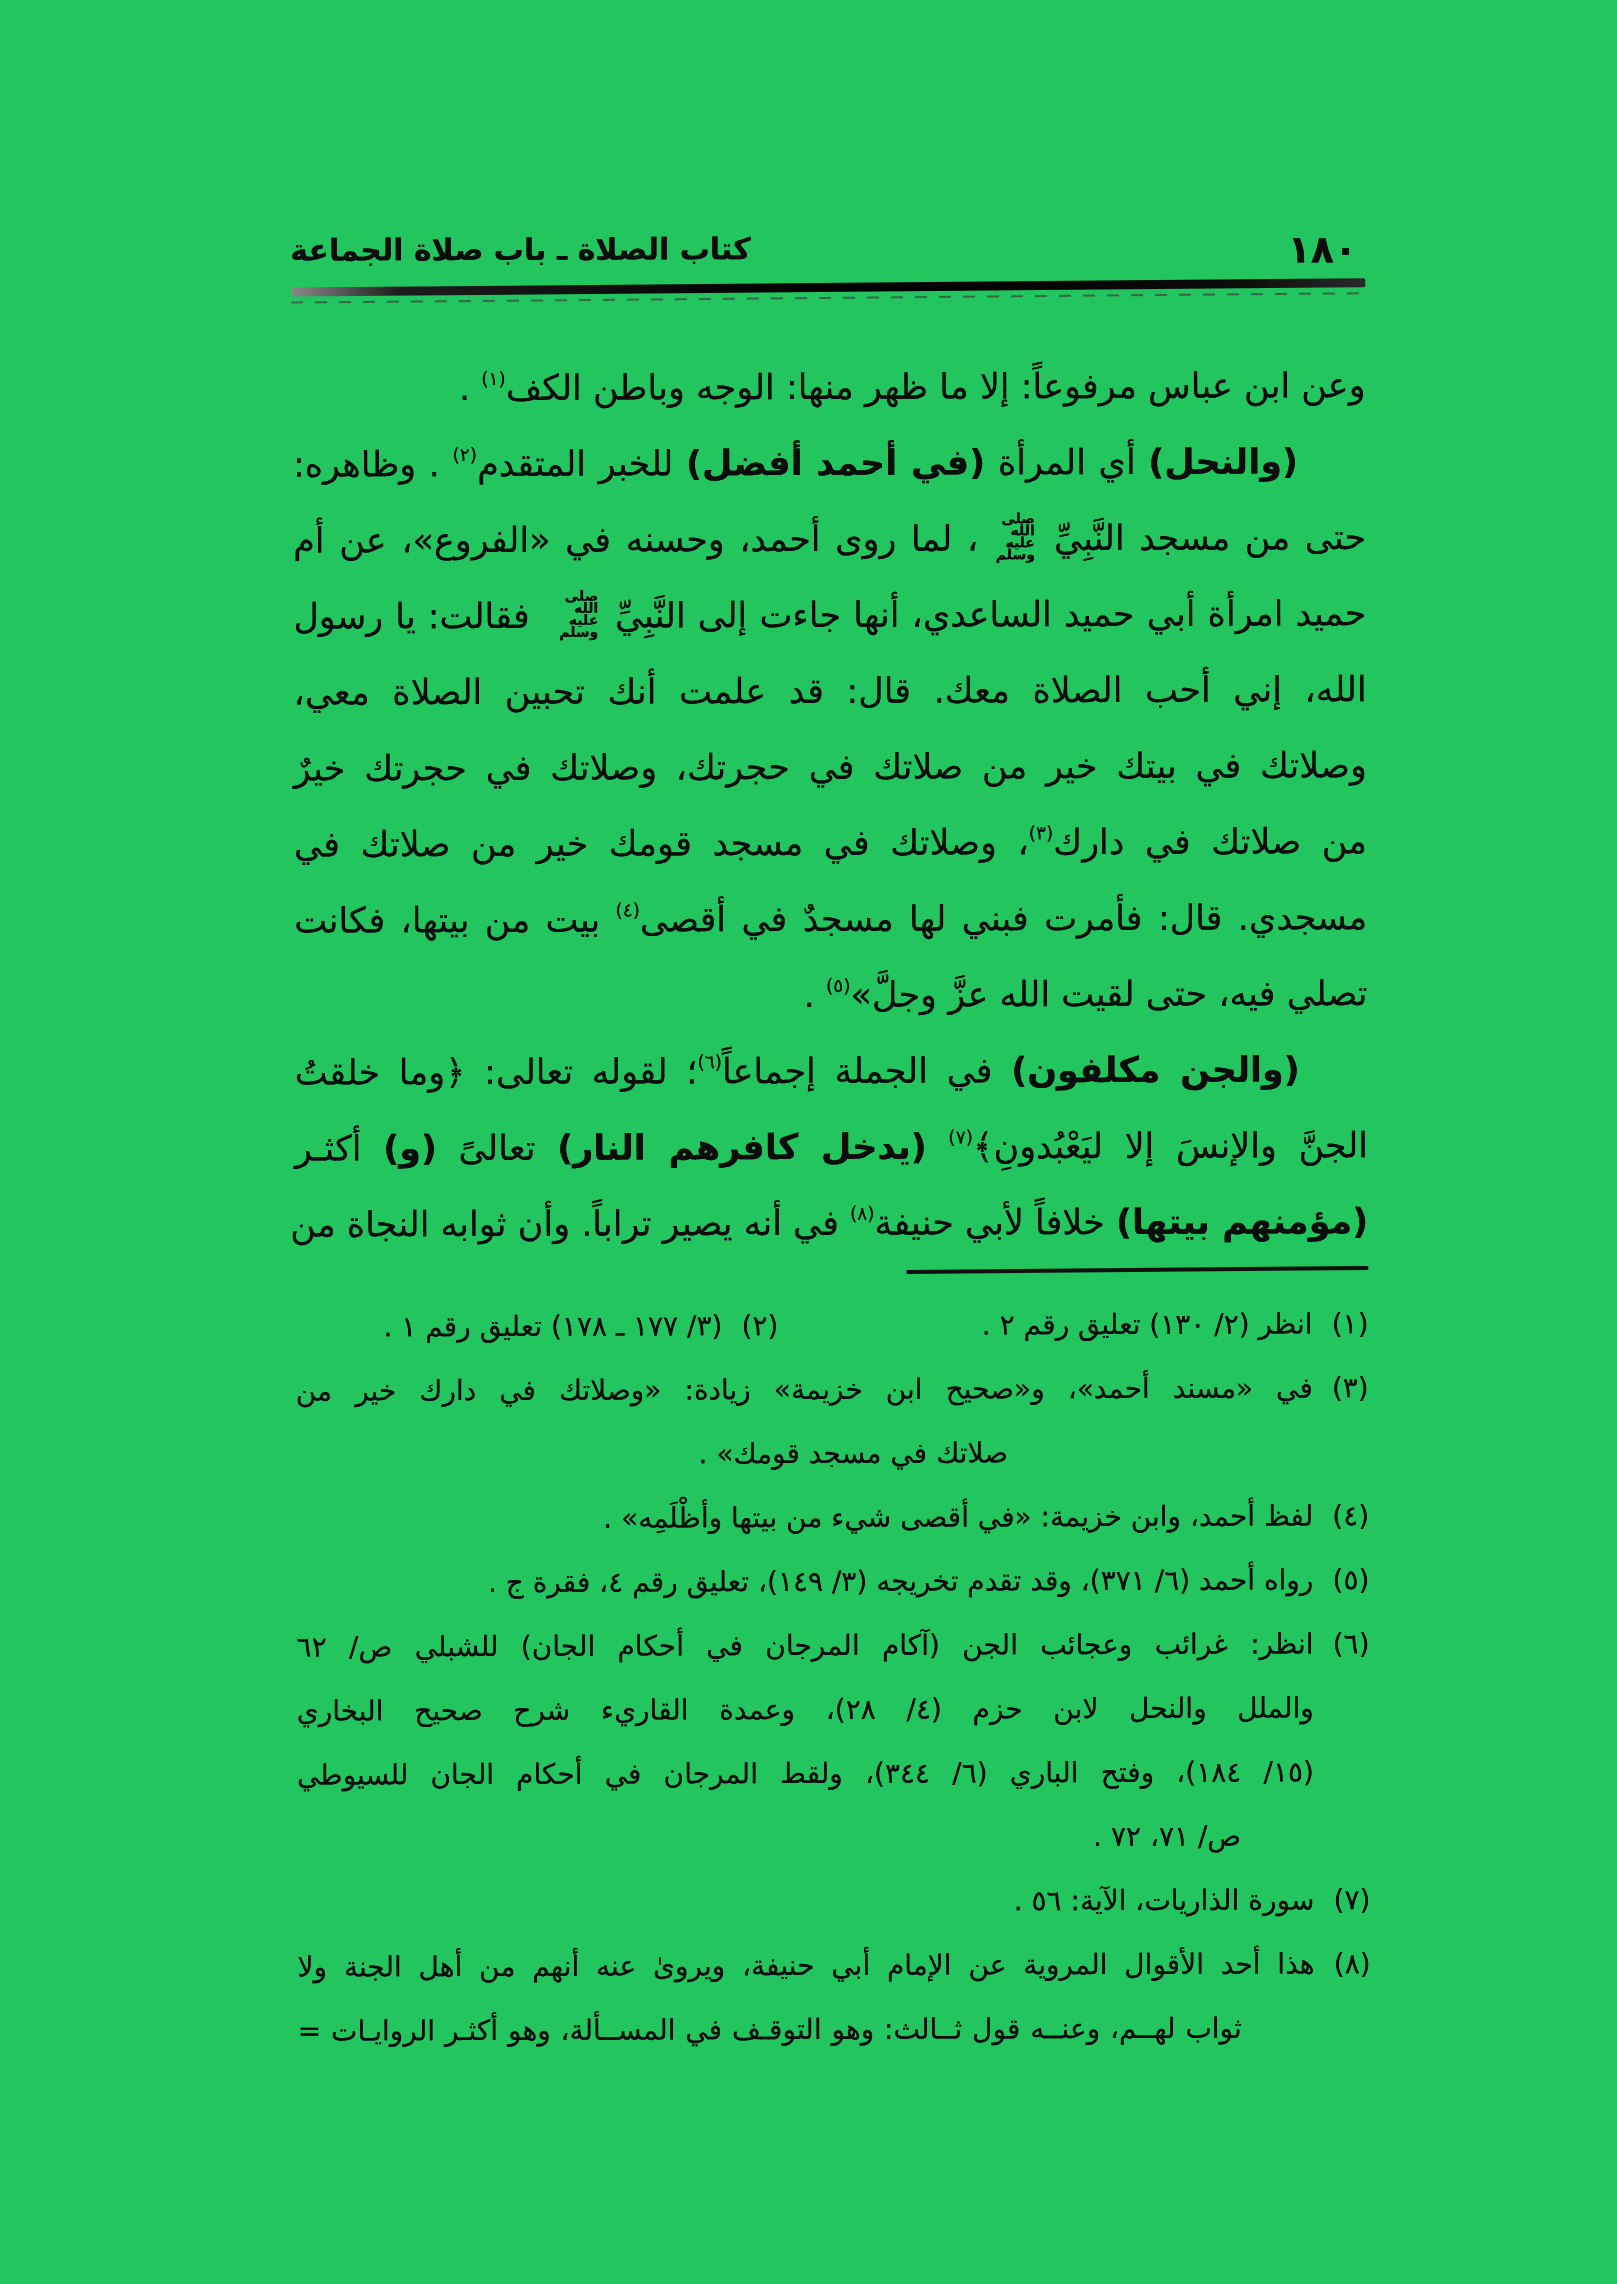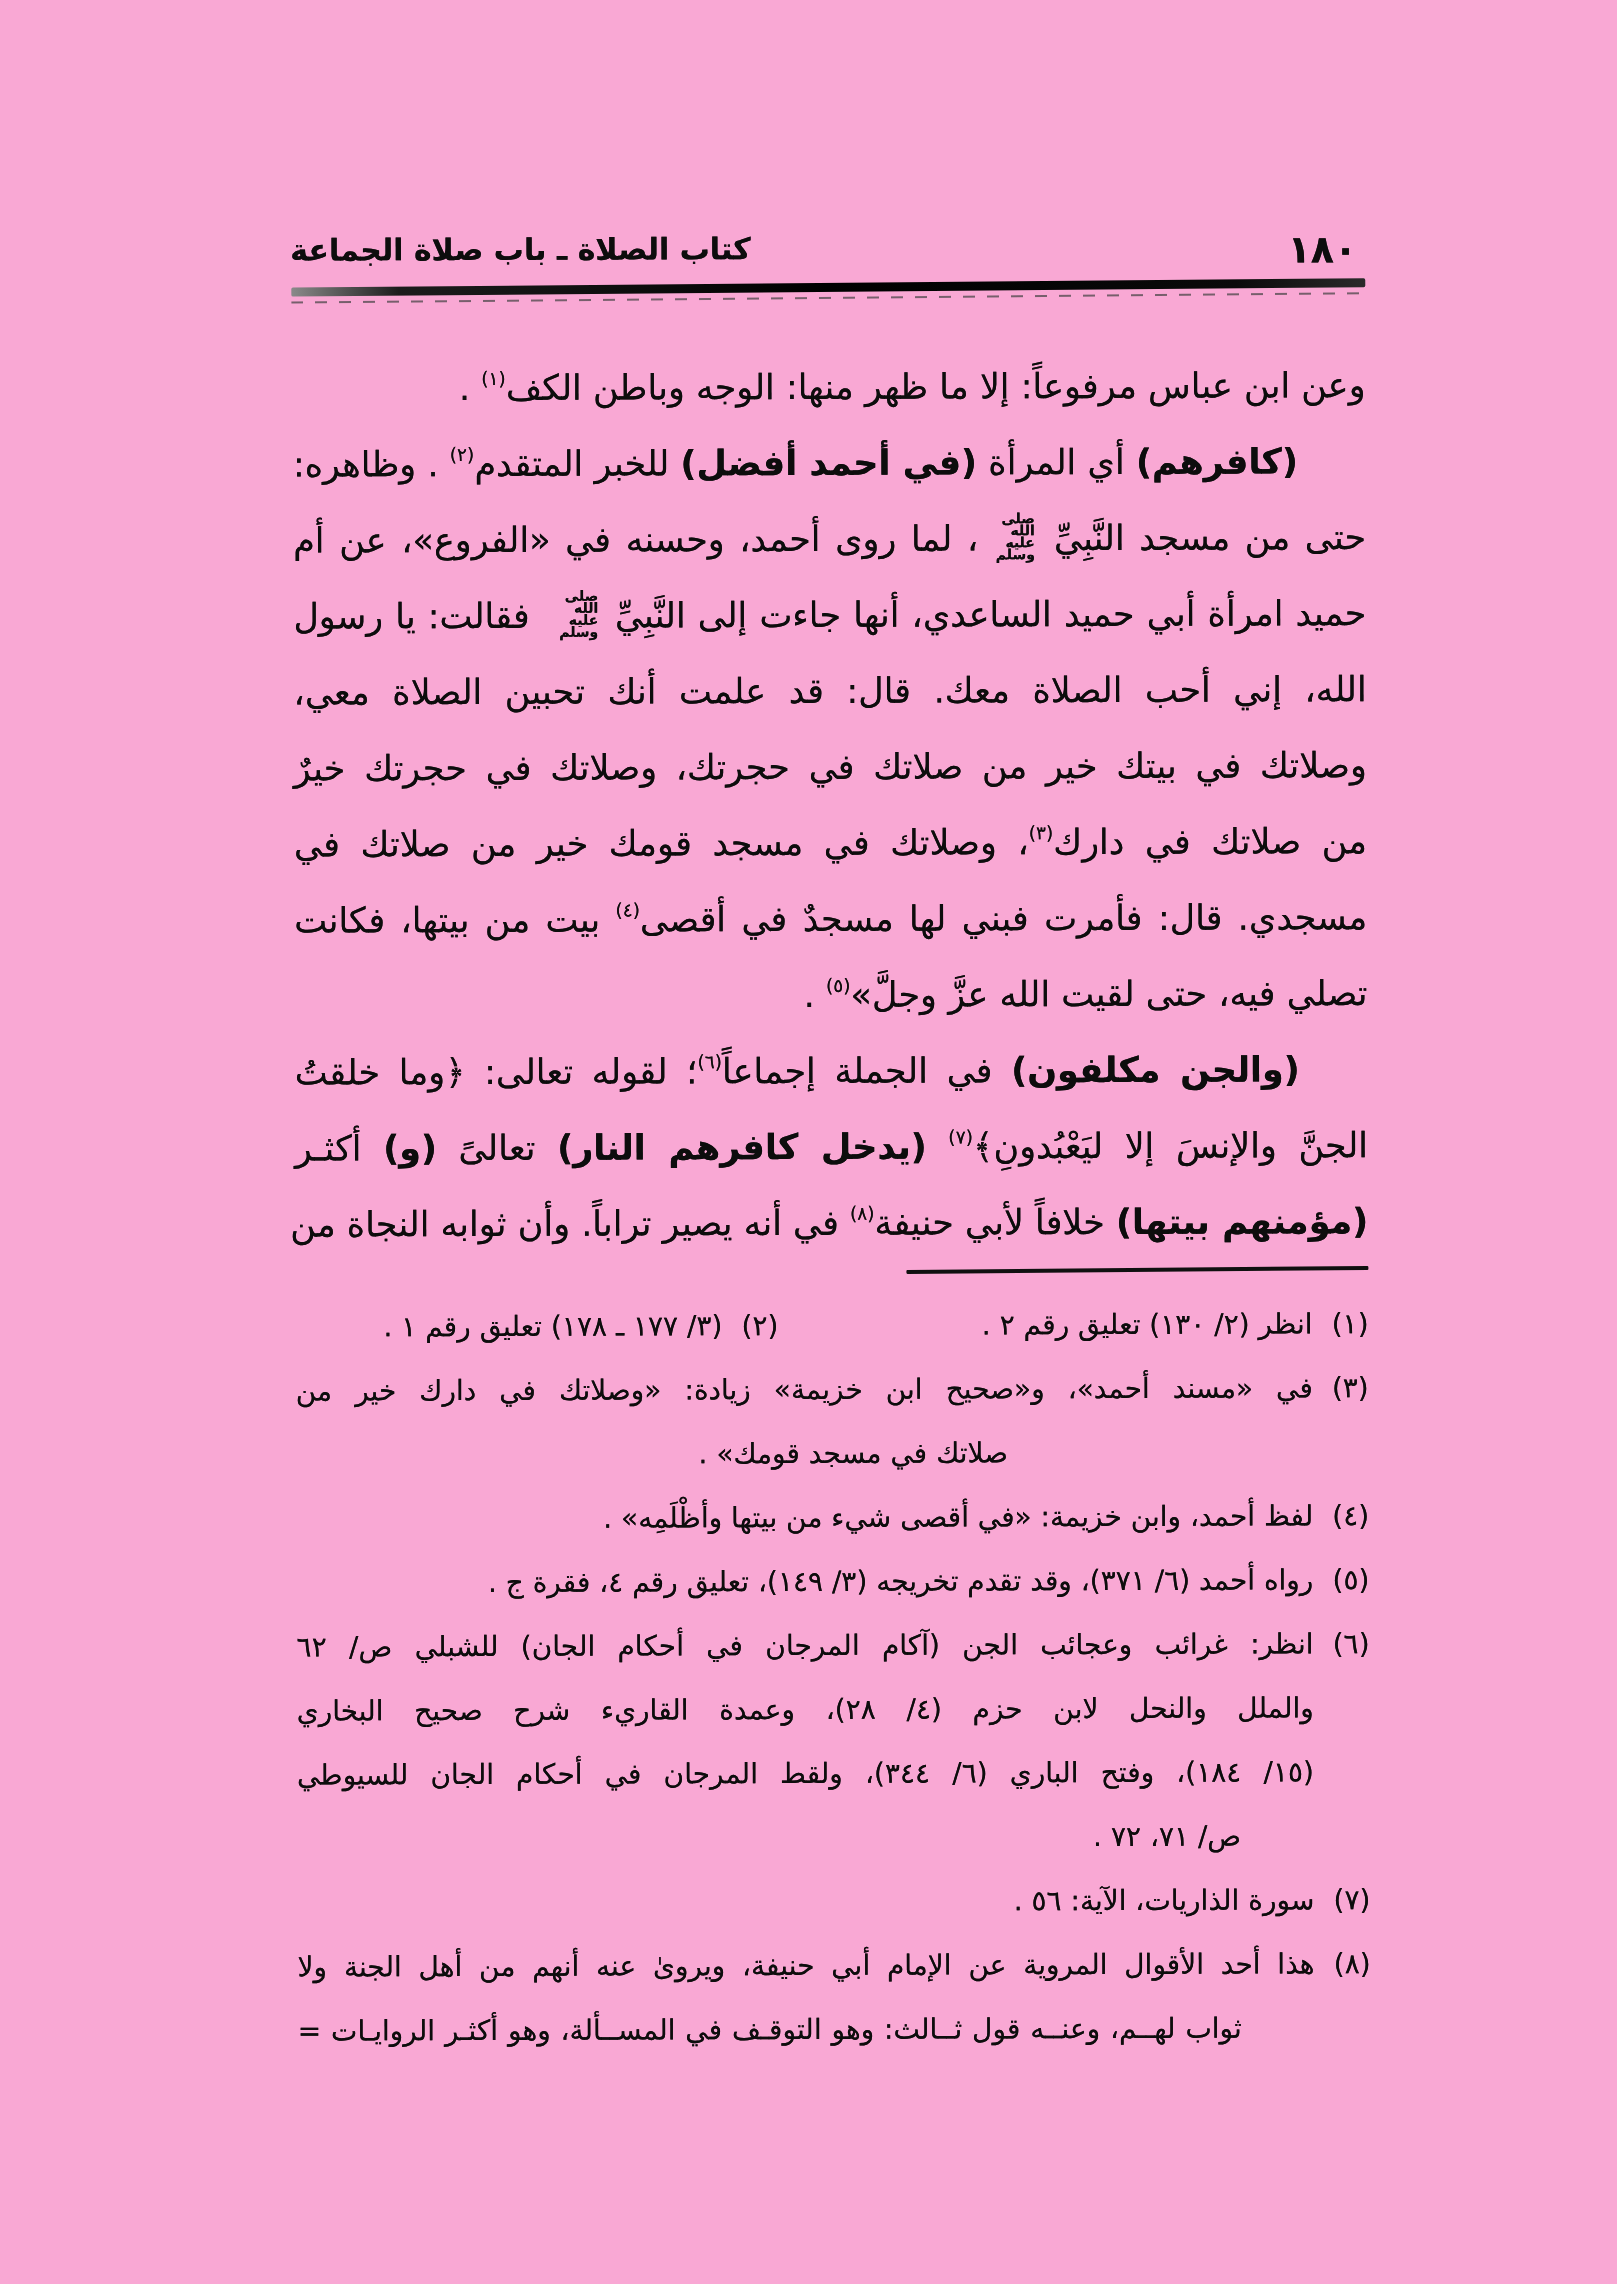--- a/index.html
+++ b/index.html
@@ -1,20 +1,20 @@
 <!DOCTYPE html>
 <html lang="ar" dir="rtl" style="font-size:9px"><head>
 <meta charset="utf-8">
 <style>
   html,body{margin:0;padding:0;background:#e8e8e6;}
   .page{
     position:relative;
     width:1618px;height:2284px;
     margin:0 auto;
-    background:#f9a8d4;
+    background:#22c55e;
     color:#0d0d0d;
     font-family:"DejaVu Sans",sans-serif;
     direction:rtl;
     overflow:hidden;
   }
   .sheet{position:absolute;inset:0;transform:rotate(-0.18deg);}
   
   .h-title{
     position:absolute;top:231px;left:294px;
     font-size:30px;font-weight:700;
@@ -80,21 +80,21 @@
     <div class="h-title">كتاب الصلاة ـ باب صلاة الجماعة</div>
     <div class="h-num">١٨٠</div>
 
     <div class="h-rule">
       <div class="r1"></div>
       <div class="r2"></div>
     </div>
 
     <div class="main">
         <div class="bline short"><span>وعن ابن عباس مرفوعاً: إلا ما ظهر منها: الوجه وباطن الكف</span><sup class="ref">(١)</sup><span> .</span></div>
-        <div class="bline open"><span class="b">(كافرهم)</span><span> أي المرأة </span><span class="b">(في أحمد أفضل)</span><span> للخبر المتقدم</span><sup class="ref">(٢)</sup><span> . وظاهره:</span></div>
+        <div class="bline open"><span class="b">(والنحل)</span><span> أي المرأة </span><span class="b">(في أحمد أفضل)</span><span> للخبر المتقدم</span><sup class="ref">(٢)</sup><span> . وظاهره:</span></div>
         <div class="bline full"><span>حتى من مسجد النَّبِيِّ </span><span class="saw">صلى الله عليه وسلم</span><span>، لما روى أحمد، وحسنه في «الفروع»، عن أم</span></div>
         <div class="bline full"><span>حميد امرأة أبي حميد الساعدي، أنها جاءت إلى النَّبِيِّ </span><span class="saw">صلى الله عليه وسلم</span><span> فقالت: يا رسول</span></div>
         <div class="bline full"><span>الله، إني أحب الصلاة معك. قال: قد علمت أنك تحبين الصلاة معي،</span></div>
         <div class="bline full"><span>وصلاتك في بيتك خير من صلاتك في حجرتك، وصلاتك في حجرتك خيرٌ</span></div>
         <div class="bline full"><span>من صلاتك في دارك</span><sup class="ref">(٣)</sup><span>، وصلاتك في مسجد قومك خير من صلاتك في</span></div>
         <div class="bline full"><span>مسجدي. قال: فأمرت فبني لها مسجدٌ في أقصى</span><sup class="ref">(٤)</sup><span> بيت من بيتها، فكانت</span></div>
         <div class="bline short"><span>تصلي فيه، حتى لقيت الله عزَّ وجلَّ»</span><sup class="ref">(٥)</sup><span> .</span></div>
         <div class="bline open"><span class="b">(والجن مكلفون)</span><span> في الجملة إجماعاً</span><sup class="ref">(٦)</sup><span>؛ لقوله تعالى: ﴿وما خلقتُ</span></div>
         <div class="bline full"><span>الجنَّ والإنسَ إلا ليَعْبُدونِ﴾</span><sup class="ref">(٧)</sup><span> </span><span class="b">(يدخل كافرهم النار)</span><span> تعالىً </span><span class="b">(و)</span><span> أكثـر</span></div>
         <div class="bline full"><span class="b">(مؤمنهم بيتها)</span><span> خلافاً لأبي حنيفة</span><sup class="ref">(٨)</sup><span> في أنه يصير تراباً. وأن ثوابه النجاة من</span></div>

